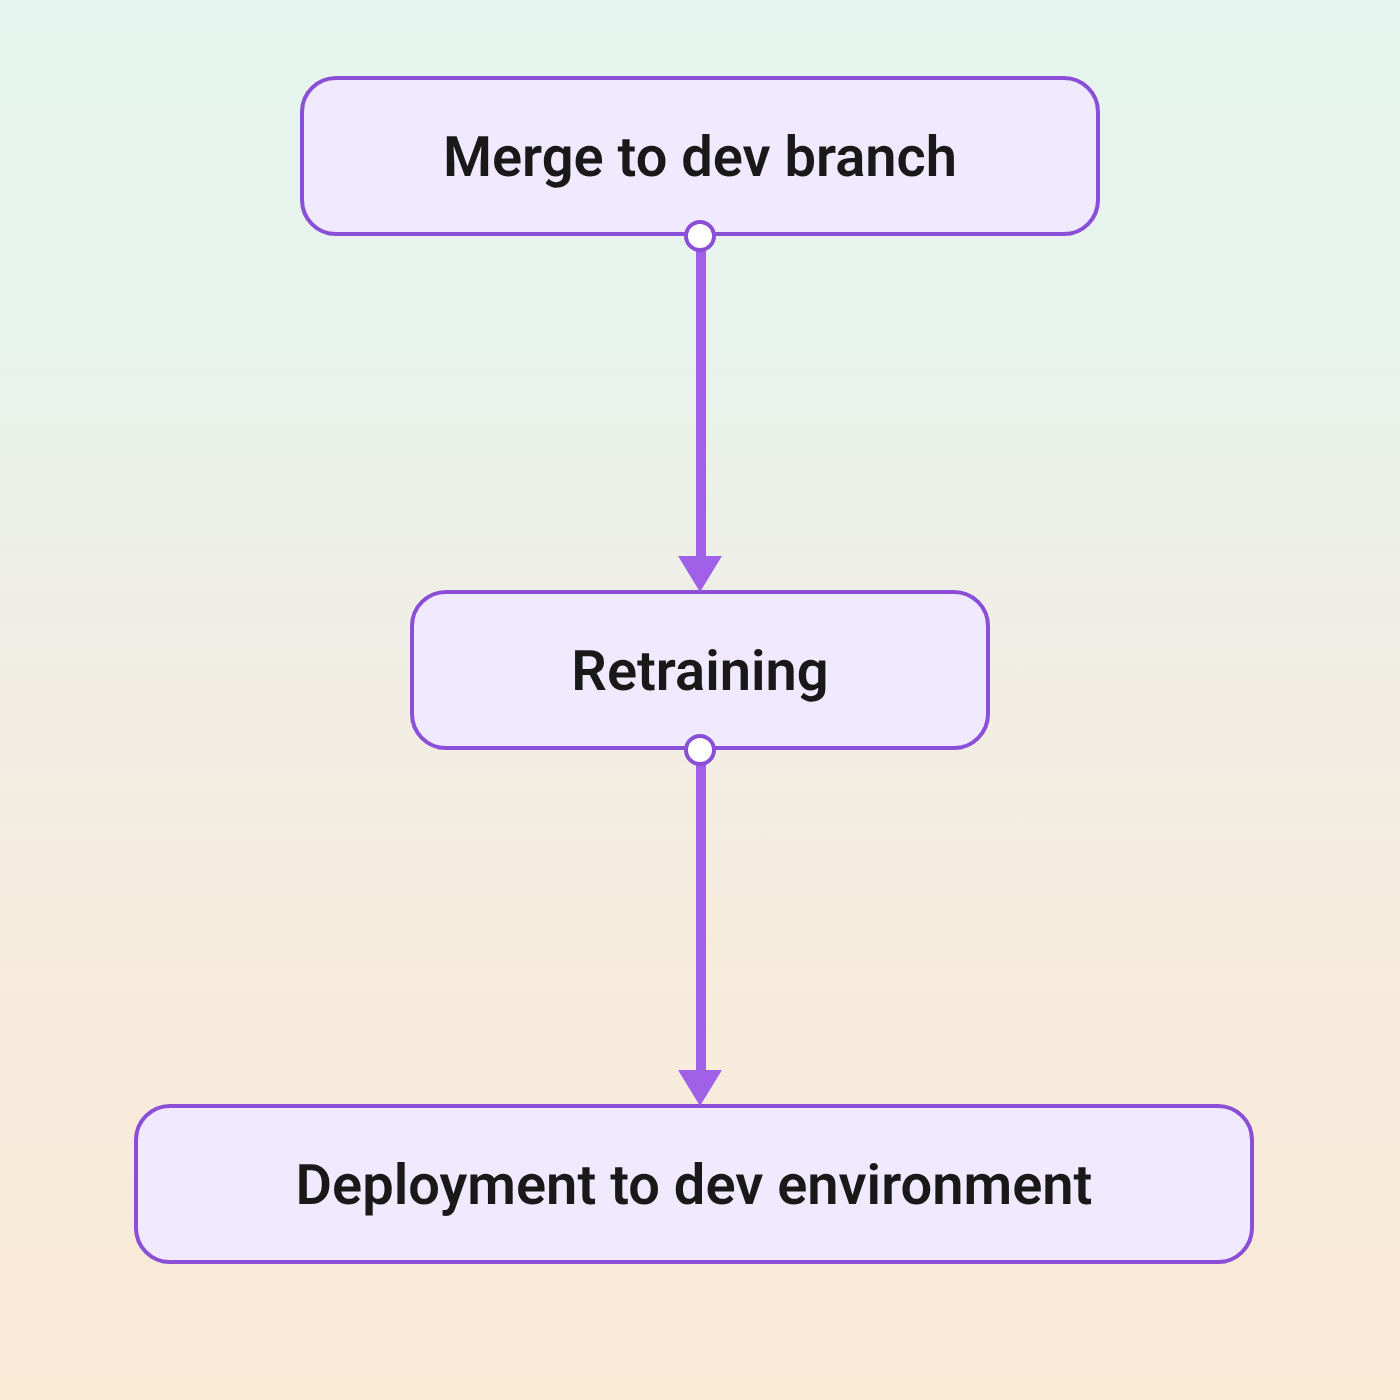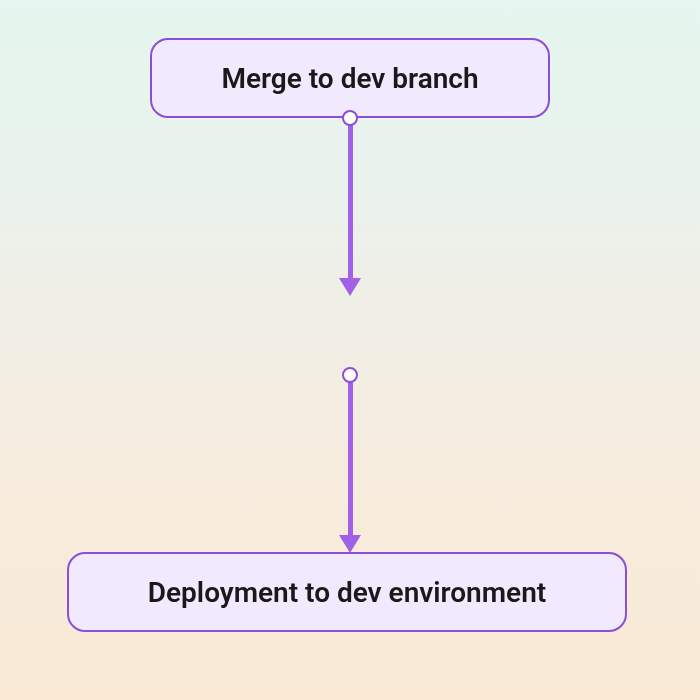--- a/index.html
+++ b/index.html
@@ -86,20 +86,23 @@
 <div class="canvas">
 
   <div id="node1" class="node">
     <span>Merge to dev branch</span>
   </div>
 
   <div id="port1" class="port"></div>
   <div id="shaft1" class="arrow-shaft"></div>
   <div id="head1" class="arrow-head"></div>
 
+  <div id="node2" class="node">
+    <span>Retraining</span>
+  </div>
 
   <div id="port2" class="port"></div>
   <div id="shaft2" class="arrow-shaft"></div>
   <div id="head2" class="arrow-head"></div>
 
   <div id="node3" class="node">
     <span>Deployment to dev environment</span>
   </div>
 
 </div>

